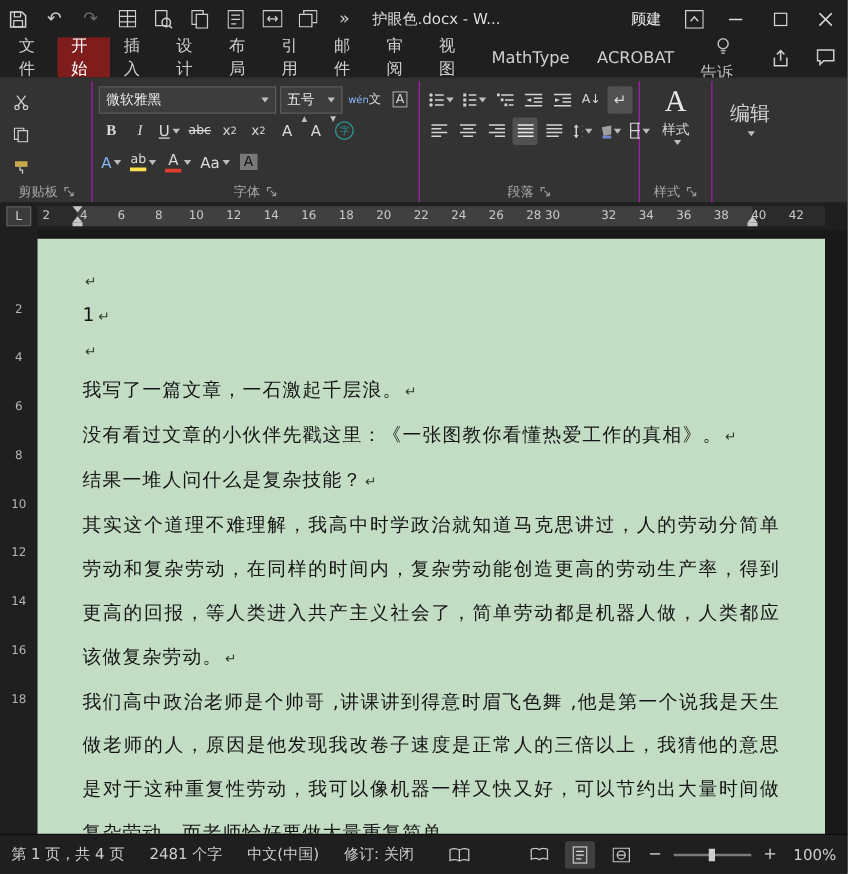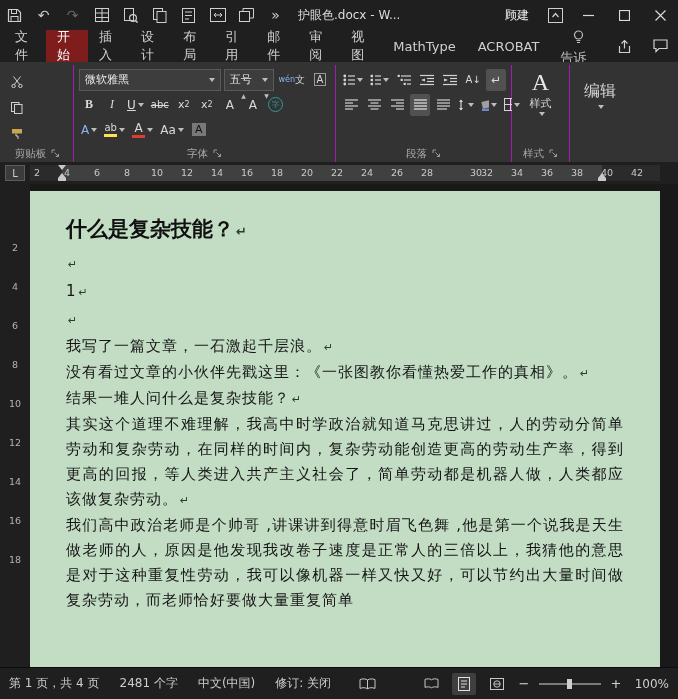--- a/index.html
+++ b/index.html
@@ -82,21 +82,21 @@
   .mk-right { left:568px; bottom:3px; border-left:4px solid transparent; border-right:4px solid transparent; border-bottom:5px solid #c8c8c8; }
   .mk-rbox { position:absolute; left:568px; bottom:0; width:8px; height:3px; background:#c8c8c8; }
 
   
   .docarea { flex:1; position:relative; background:#191919; overflow:hidden; }
   .vruler { position:absolute; left:0; top:0; bottom:0; width:30px; background:#1f1f1f; }
   .vnum { position:absolute; left:0; width:30px; text-align:center; font-size:9.5px; color:#b3b3b3; }
   .page { position:absolute; left:30px; top:7px; width:630px; height:560px; background:#c2ddc4; padding:20px 36px 0 36px; }
   .doc-title-line { font-size:21px; font-weight:bold; color:#101010; line-height:36px; }
   .doc-title-line .pmark { font-size:13px; }
-  .para { font-size:15px; line-height:25px; color:#151515; text-align:justify; letter-spacing:1px; }
+  .para { font-size:15px; line-height:35px; color:#151515; text-align:justify; letter-spacing:1px; }
   .para.compact { line-height:26px; text-align:left; }
   .pmark { color:#2f3b2f; font-size:11px; margin-left:2px; letter-spacing:0; }
 
   
   .statusbar { height:32px; background:#1f1f1f; border-top:1px solid #0c0c0c; display:flex; align-items:center; padding:0 9px; font-size:12px; color:#cdcdcd; gap:20px; flex:0 0 auto; }
   .sb-item { white-space:nowrap; }
   .sb-right { margin-left:auto; display:flex; align-items:center; gap:9px; }
   .viewbtn { width:24px; height:22px; display:flex; align-items:center; justify-content:center; border-radius:2px; }
   .viewbtn.on { background:#3f3f3f; }
   .zoomtrack { width:62px; height:2px; background:#7a7a7a; position:relative; }
@@ -557,21 +557,21 @@
         <span class="rnum" style="left: 127px;">10</span>
         <span class="rnum" style="left: 157px;">12</span>
         <span class="rnum" style="left: 187px;">14</span>
         <span class="rnum" style="left: 217px;">16</span>
         <span class="rnum" style="left: 247px;">18</span>
         <span class="rnum" style="left: 277px;">20</span>
         <span class="rnum" style="left: 307px;">22</span>
         <span class="rnum" style="left: 337px;">24</span>
         <span class="rnum" style="left: 367px;">26</span>
         <span class="rnum" style="left: 397px;">28</span>
-        <span class="rnum" style="left: 446px;">30</span>
+        <span class="rnum" style="left: 412px;">30</span>
         <span class="rnum" style="left: 457px;">32</span>
         <span class="rnum" style="left: 487px;">34</span>
         <span class="rnum" style="left: 517px;">36</span>
         <span class="rnum" style="left: 547px;">38</span>
         <span class="rnum" style="left: 577px;">40</span>
         <span class="rnum" style="left: 607px;">42</span>
       </div>
   </div>
 
   <div class="docarea">
@@ -580,23 +580,20 @@
         <span class="vnum" style="top: 97px;">4</span>
         <span class="vnum" style="top: 136px;">6</span>
         <span class="vnum" style="top: 175px;">8</span>
         <span class="vnum" style="top: 214px;">10</span>
         <span class="vnum" style="top: 253px;">12</span>
         <span class="vnum" style="top: 292px;">14</span>
         <span class="vnum" style="top: 331px;">16</span>
         <span class="vnum" style="top: 370px;">18</span>
       </div>
     <div class="page">
-      <div class="doc-title-line">
-        <span>什么是复杂技能？</span><span class="pmark">↵</span>
-      </div>
       <div id="doc-body">
           <div class="para compact"><span></span><span class="pmark">↵</span></div>
           <div class="para compact"><span>1</span><span class="pmark">↵</span></div>
           <div class="para compact"><span></span><span class="pmark">↵</span></div>
           <div class="para"><span>我写了一篇文章，一石激起千层浪。</span><span class="pmark">↵</span></div>
           <div class="para"><span>没有看过文章的小伙伴先戳这里：《一张图教你看懂热爱工作的真相》。</span><span class="pmark">↵</span></div>
           <div class="para"><span>结果一堆人问什么是复杂技能？</span><span class="pmark">↵</span></div>
           <div class="para"><span>其实这个道理不难理解，我高中时学政治就知道马克思讲过，人的劳动分简单劳动和复杂劳动，在同样的时间内，复杂劳动能创造更高的劳动生产率，得到更高的回报，等人类进入共产主义社会了，简单劳动都是机器人做，人类都应该做复杂劳动。</span><span class="pmark">↵</span></div>
           <div class="para"><span>我们高中政治老师是个帅哥 ,讲课讲到得意时眉飞色舞 ,他是第一个说我是天生做老师的人，原因是他发现我改卷子速度是正常人的三倍以上，我猜他的意思是对于这种重复性劳动，我可以像机器一样又快又好，可以节约出大量时间做复杂劳动，而老师恰好要做大量重复简单</span></div>
         </div>

